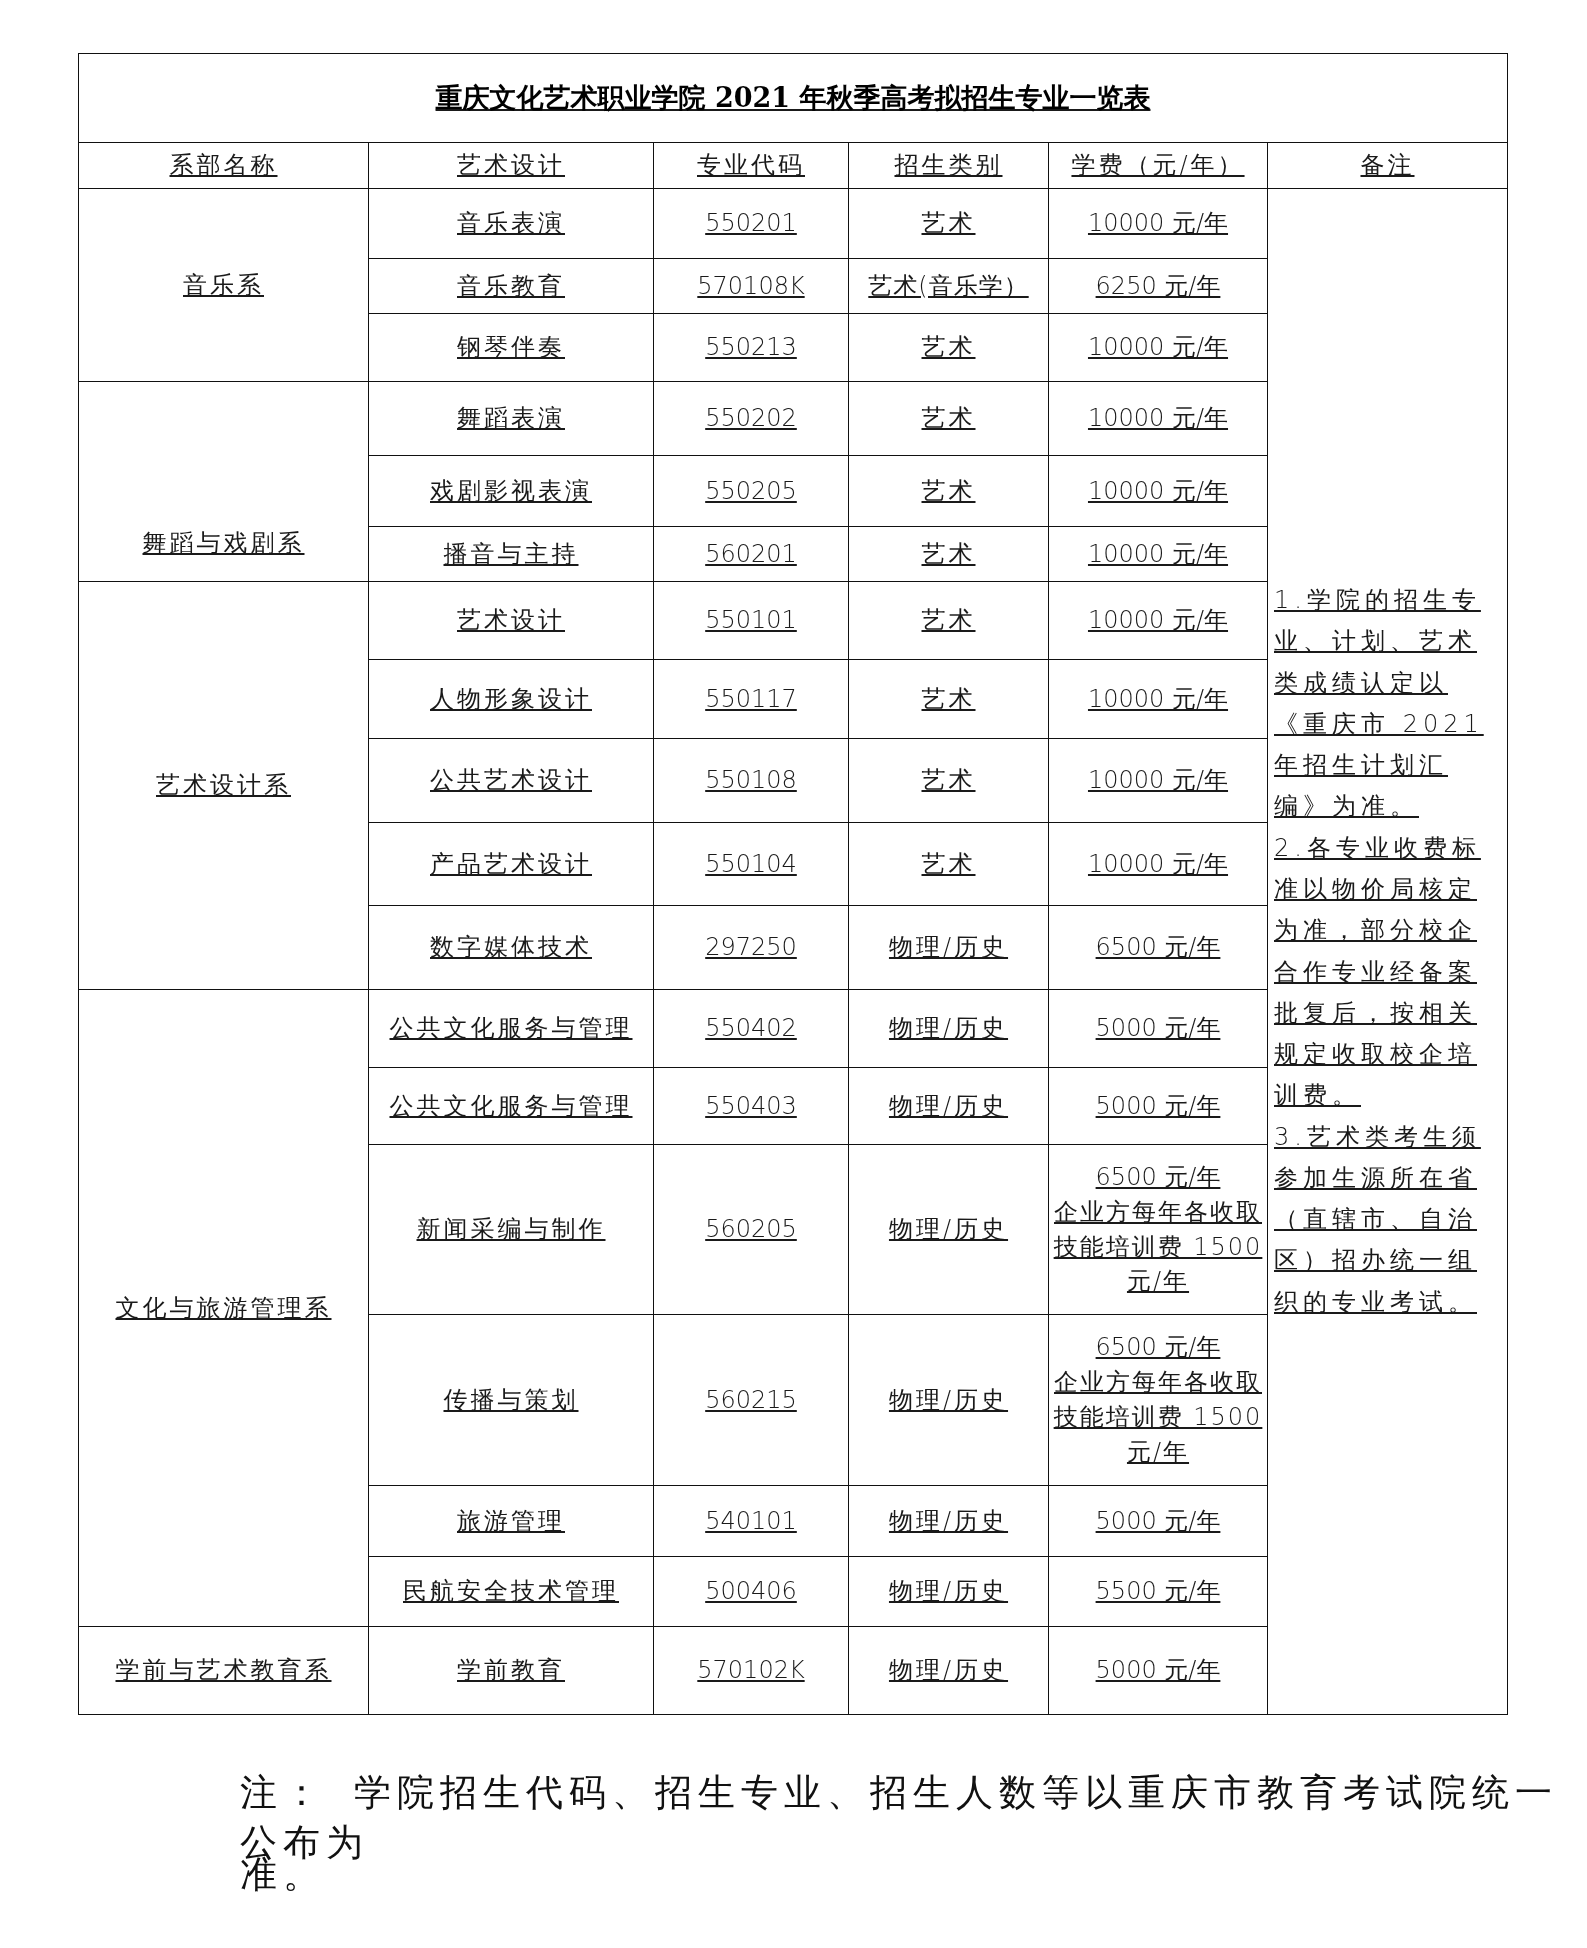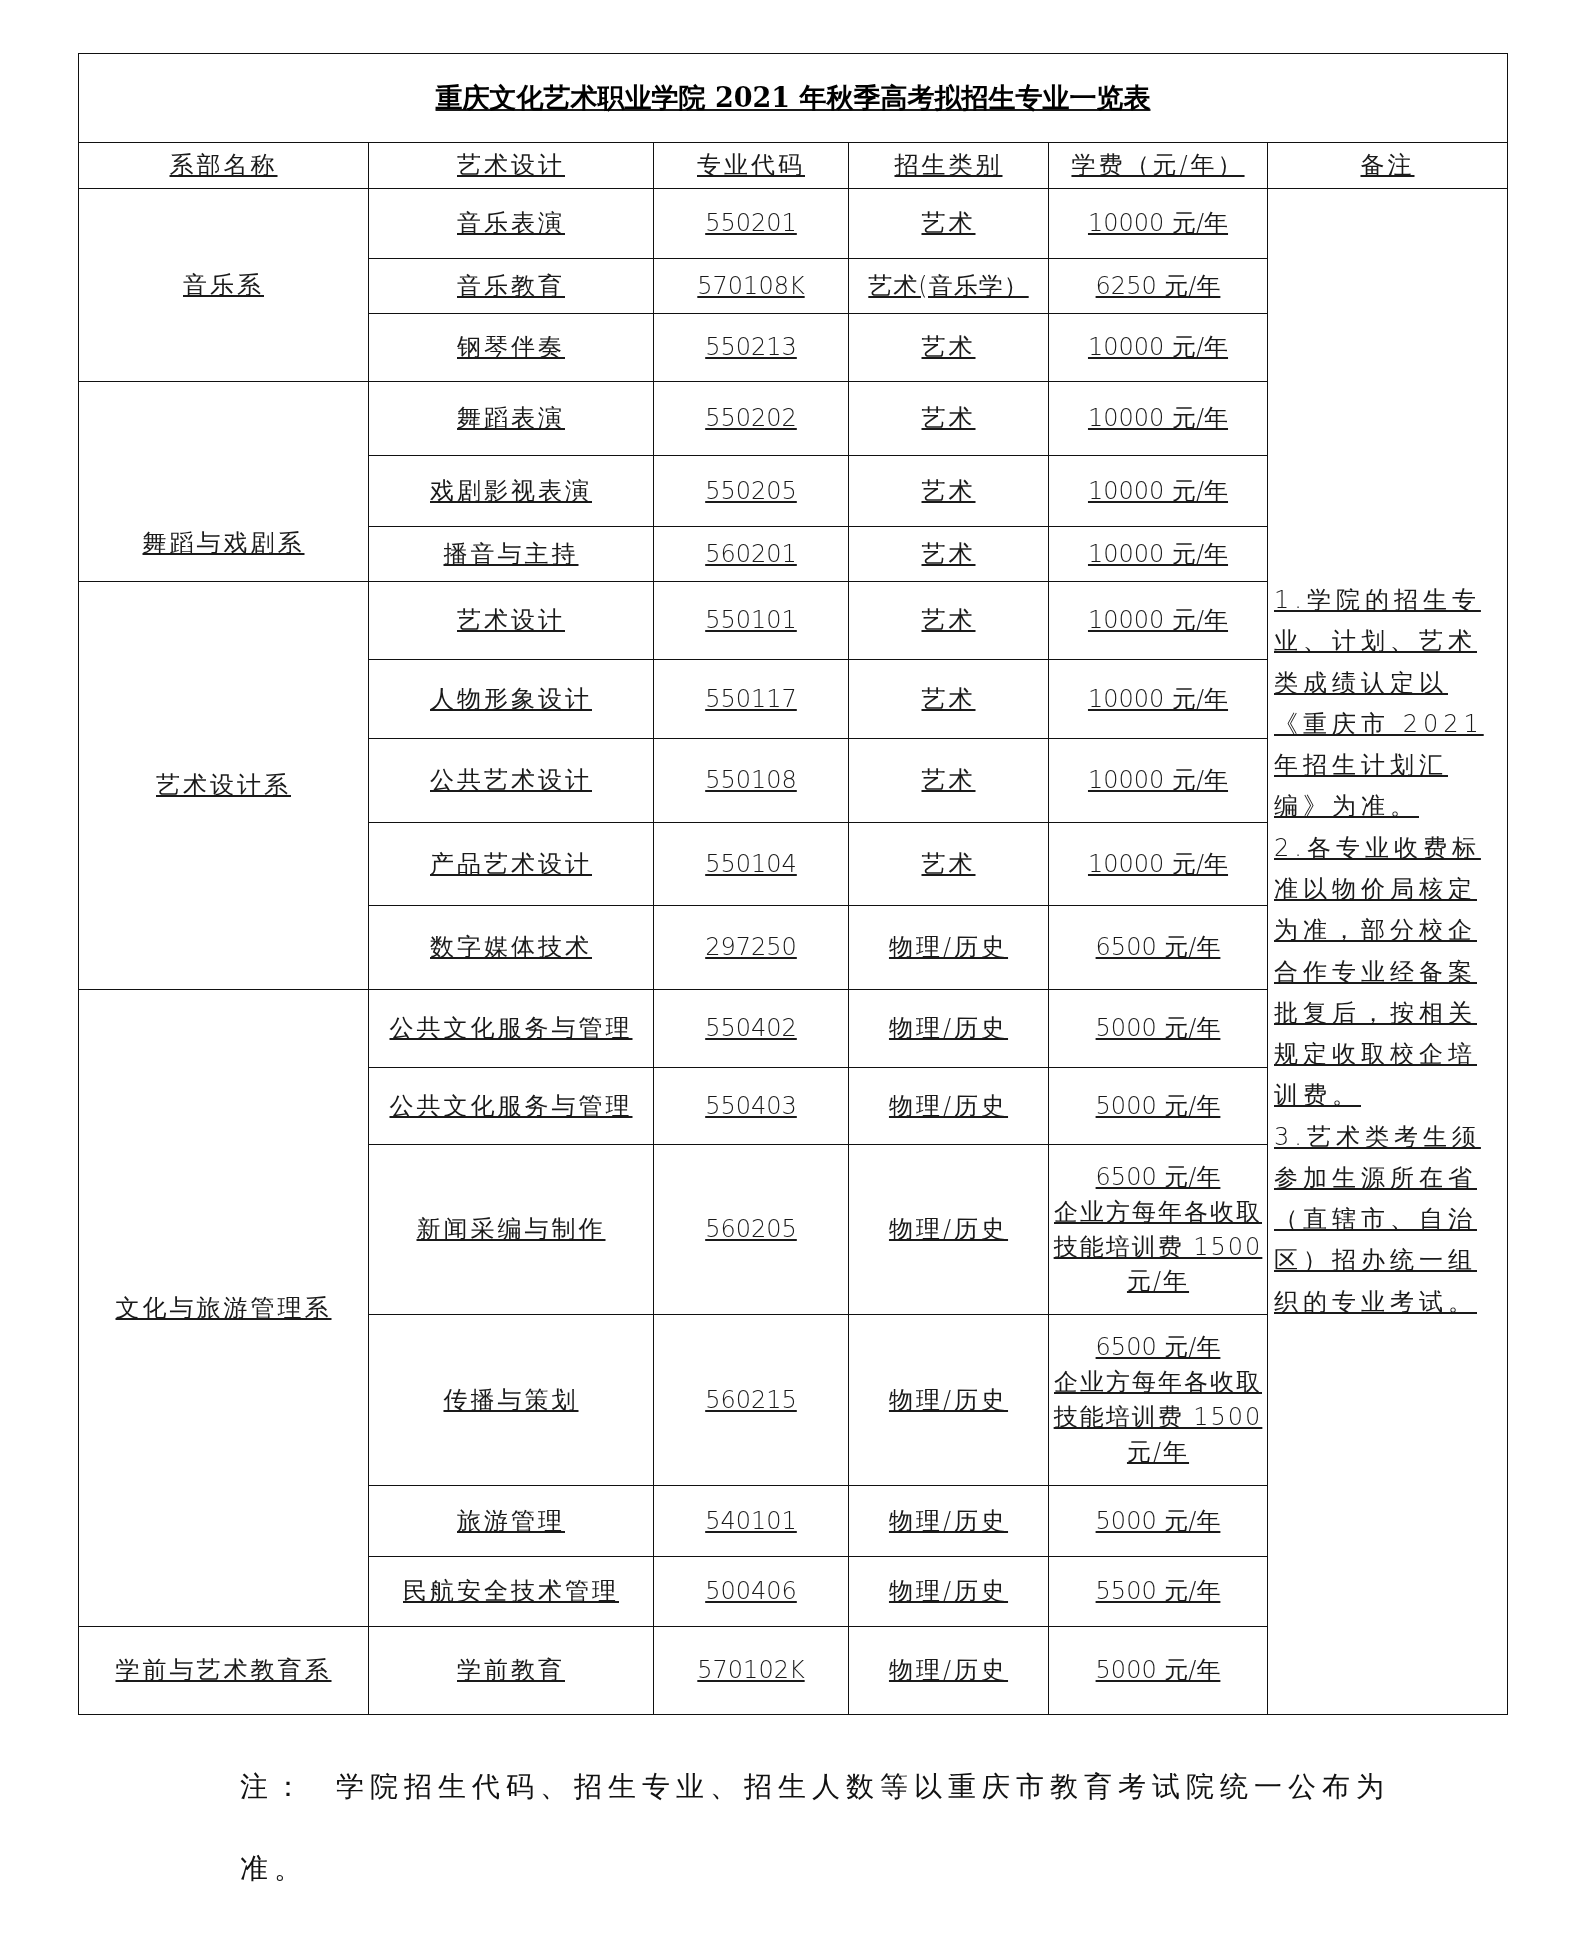--- a/index.html
+++ b/index.html
@@ -8,21 +8,21 @@
   table.enroll { position:absolute; left:78px; top:53px; width:1429px;
          border-collapse:collapse; table-layout:fixed;text-decoration:underline; }
   table.enroll td { border:1.5px solid #111; text-align:center; vertical-align:middle;
          font-size:24px; letter-spacing:3px; padding:0 4px; line-height:1.45; font-weight:300; }
   td.title { height:88px; font-family:"DejaVu Serif","Liberation Serif",serif;
          font-weight:bold !important; font-size:27px !important; letter-spacing:0 !important; color:#000; }
   td.num { letter-spacing:0 !important; }
   td.remarks { text-align:left !important; font-size:24px; letter-spacing:5px !important;
          line-height:1.72 !important; padding:0 6px !important; vertical-align:middle; }
   .remarks div { white-space:normal; word-break:break-all; }
-  .footnote { position:absolute; left:240px; font-size:28px; letter-spacing:6px; color:#111; }
+  .footnote { position:absolute; left:240px; font-size:37px; letter-spacing:6px; color:#111; }
   .fn1 { top:1768px; }
   .fn2 { top:1850px; }
   .fn1 .lbl { margin-right:28px; }
 </style>
 </head>
 <body>
 
 <table class="enroll">
   <colgroup>
     <col style="width:290px">

